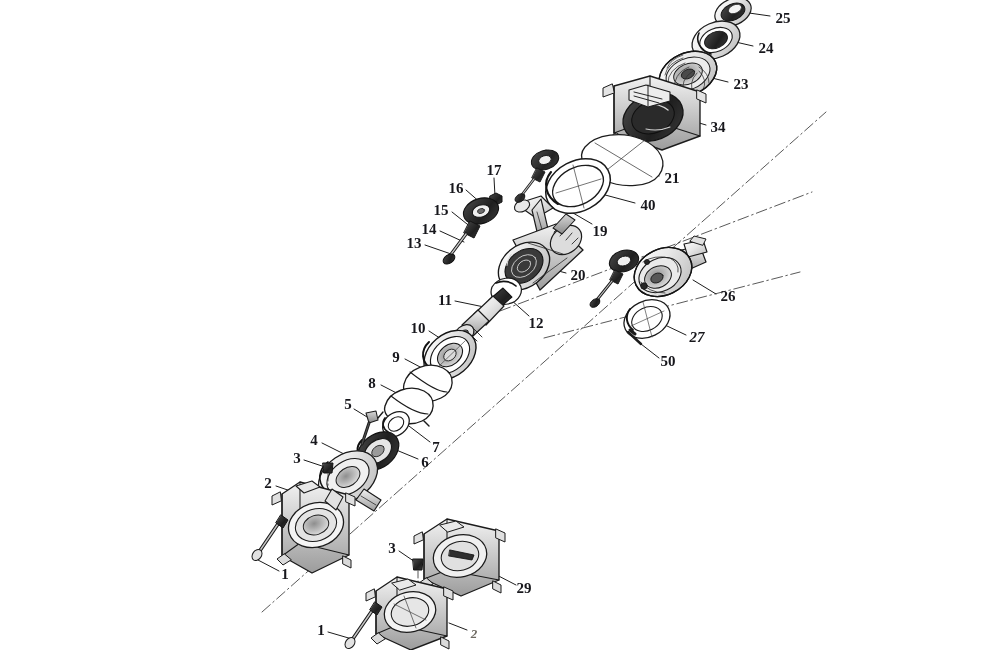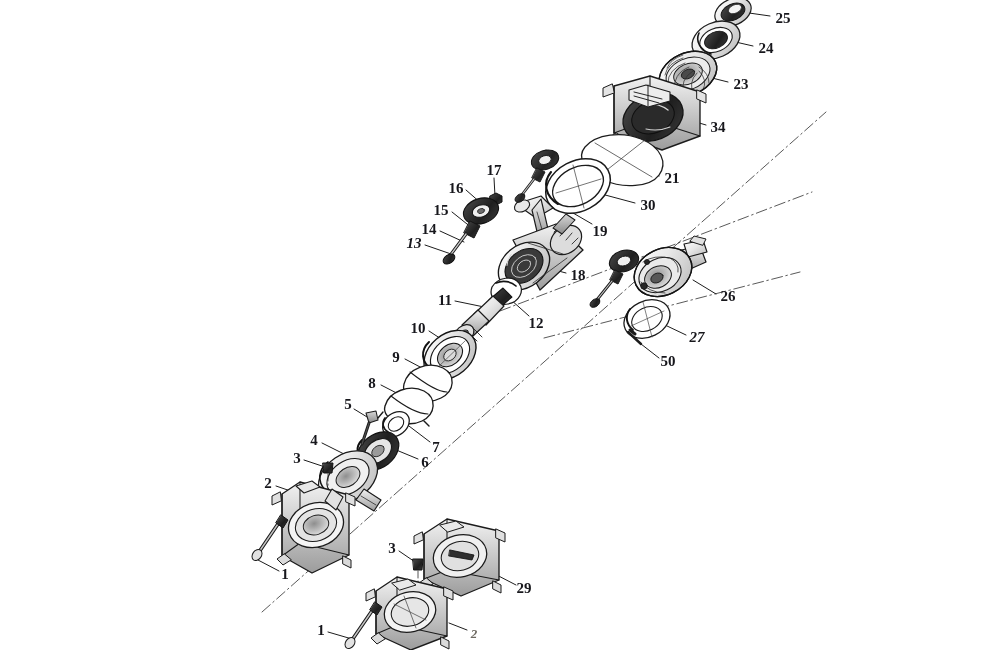--- a/index.html
+++ b/index.html
@@ -448,28 +448,28 @@
       </g>
 
     </g>
   </svg>
 
   <div class="callout" style="left:783px;top:18px;">25</div>
   <div class="callout" style="left:766px;top:48px;">24</div>
   <div class="callout" style="left:741px;top:84px;">23</div>
   <div class="callout" style="left:718px;top:127px;">34</div>
   <div class="callout" style="left:672px;top:178px;">21</div>
-  <div class="callout" style="left:648px;top:205px;">30</div>
+  <div class="callout" style="left:648px;top:205px;">40</div>
   <div class="callout" style="left:600px;top:231px;">19</div>
-  <div class="callout" style="left:578px;top:275px;">18</div>
+  <div class="callout" style="left:578px;top:275px;">20</div>
   <div class="callout" style="left:494px;top:170px;">17</div>
   <div class="callout" style="left:456px;top:188px;">16</div>
   <div class="callout" style="left:441px;top:210px;">15</div>
   <div class="callout" style="left:429px;top:229px;">14</div>
-  <div class="callout" style="left:414px;top:243px;font-style:italic;">13</div>
+  <div class="callout" style="left:414px;top:243px;">13</div>
   <div class="callout" style="left:536px;top:323px;">12</div>
   <div class="callout" style="left:445px;top:300px;">11</div>
   <div class="callout" style="left:418px;top:328px;text-align:center;">10</div>
   <div class="callout" style="left:396px;top:357px;">9</div>
   <div class="callout" style="left:372px;top:383px;">8</div>
   <div class="callout" style="left:436px;top:447px;">7</div>
   <div class="callout" style="left:425px;top:462px;">6</div>
   <div class="callout" style="left:348px;top:404px;">5</div>
   <div class="callout" style="left:314px;top:440px;">4</div>
   <div class="callout" style="left:297px;top:458px;">3</div>

